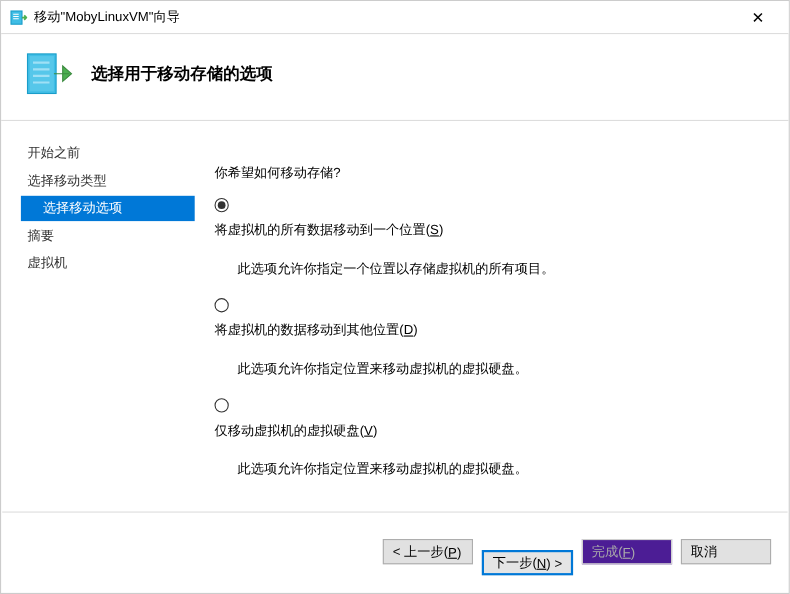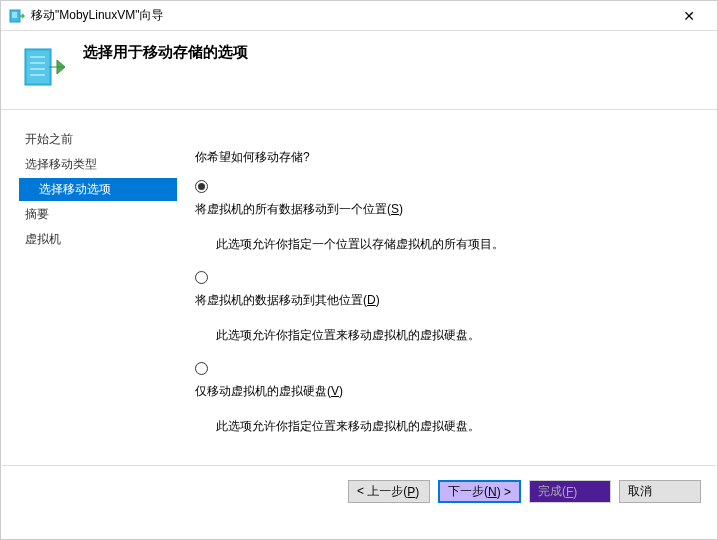--- a/index.html
+++ b/index.html
@@ -30,21 +30,21 @@
     }
     .titlebar-title { flex: 1; color: #000; }
     .close-btn {
       width: 40px;
       text-align: center;
       font-size: 14px;
       cursor: pointer;
     }
     .header-section {
       display: flex;
-      align-items: flex-start;
+      align-items: center;
       padding: 12px 20px 18px 20px;
       border-bottom: 1px solid #ddd;
     }
     .big-icon {
       width: 48px;
       height: 48px;
       margin-right: 14px;
     }
     .header-title {
       font-size: 15px;
@@ -133,21 +133,22 @@
       background: #e1e1e1;
       font-size: 12px;
       cursor: pointer;
       display: inline-flex;
       align-items: center;
       justify-content: flex-start;
       padding: 0 8px;
     }
     .btn.primary {
       border: 2px solid #0078d7;
-      background: #c4b5fd;
+      background: #e5e5e5;
+      margin-top: 20px;
     }
     .btn.disabled {
       color: #aaa;
       border: 1px solid #d0d0d0;
       background: #4c1d95;
       cursor: default;
     }
   </style>
 </head>
 <body>

